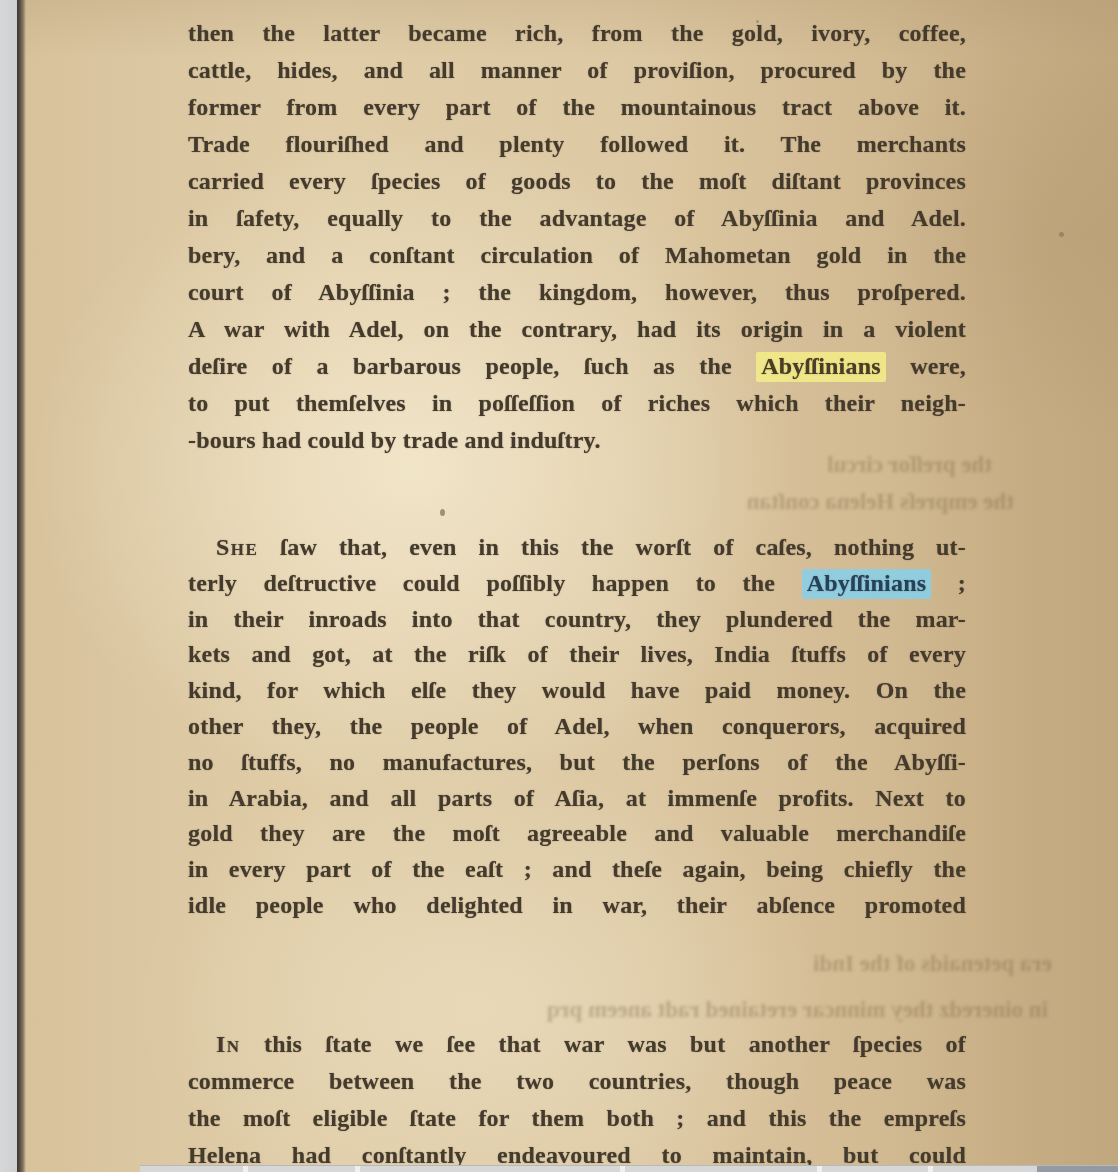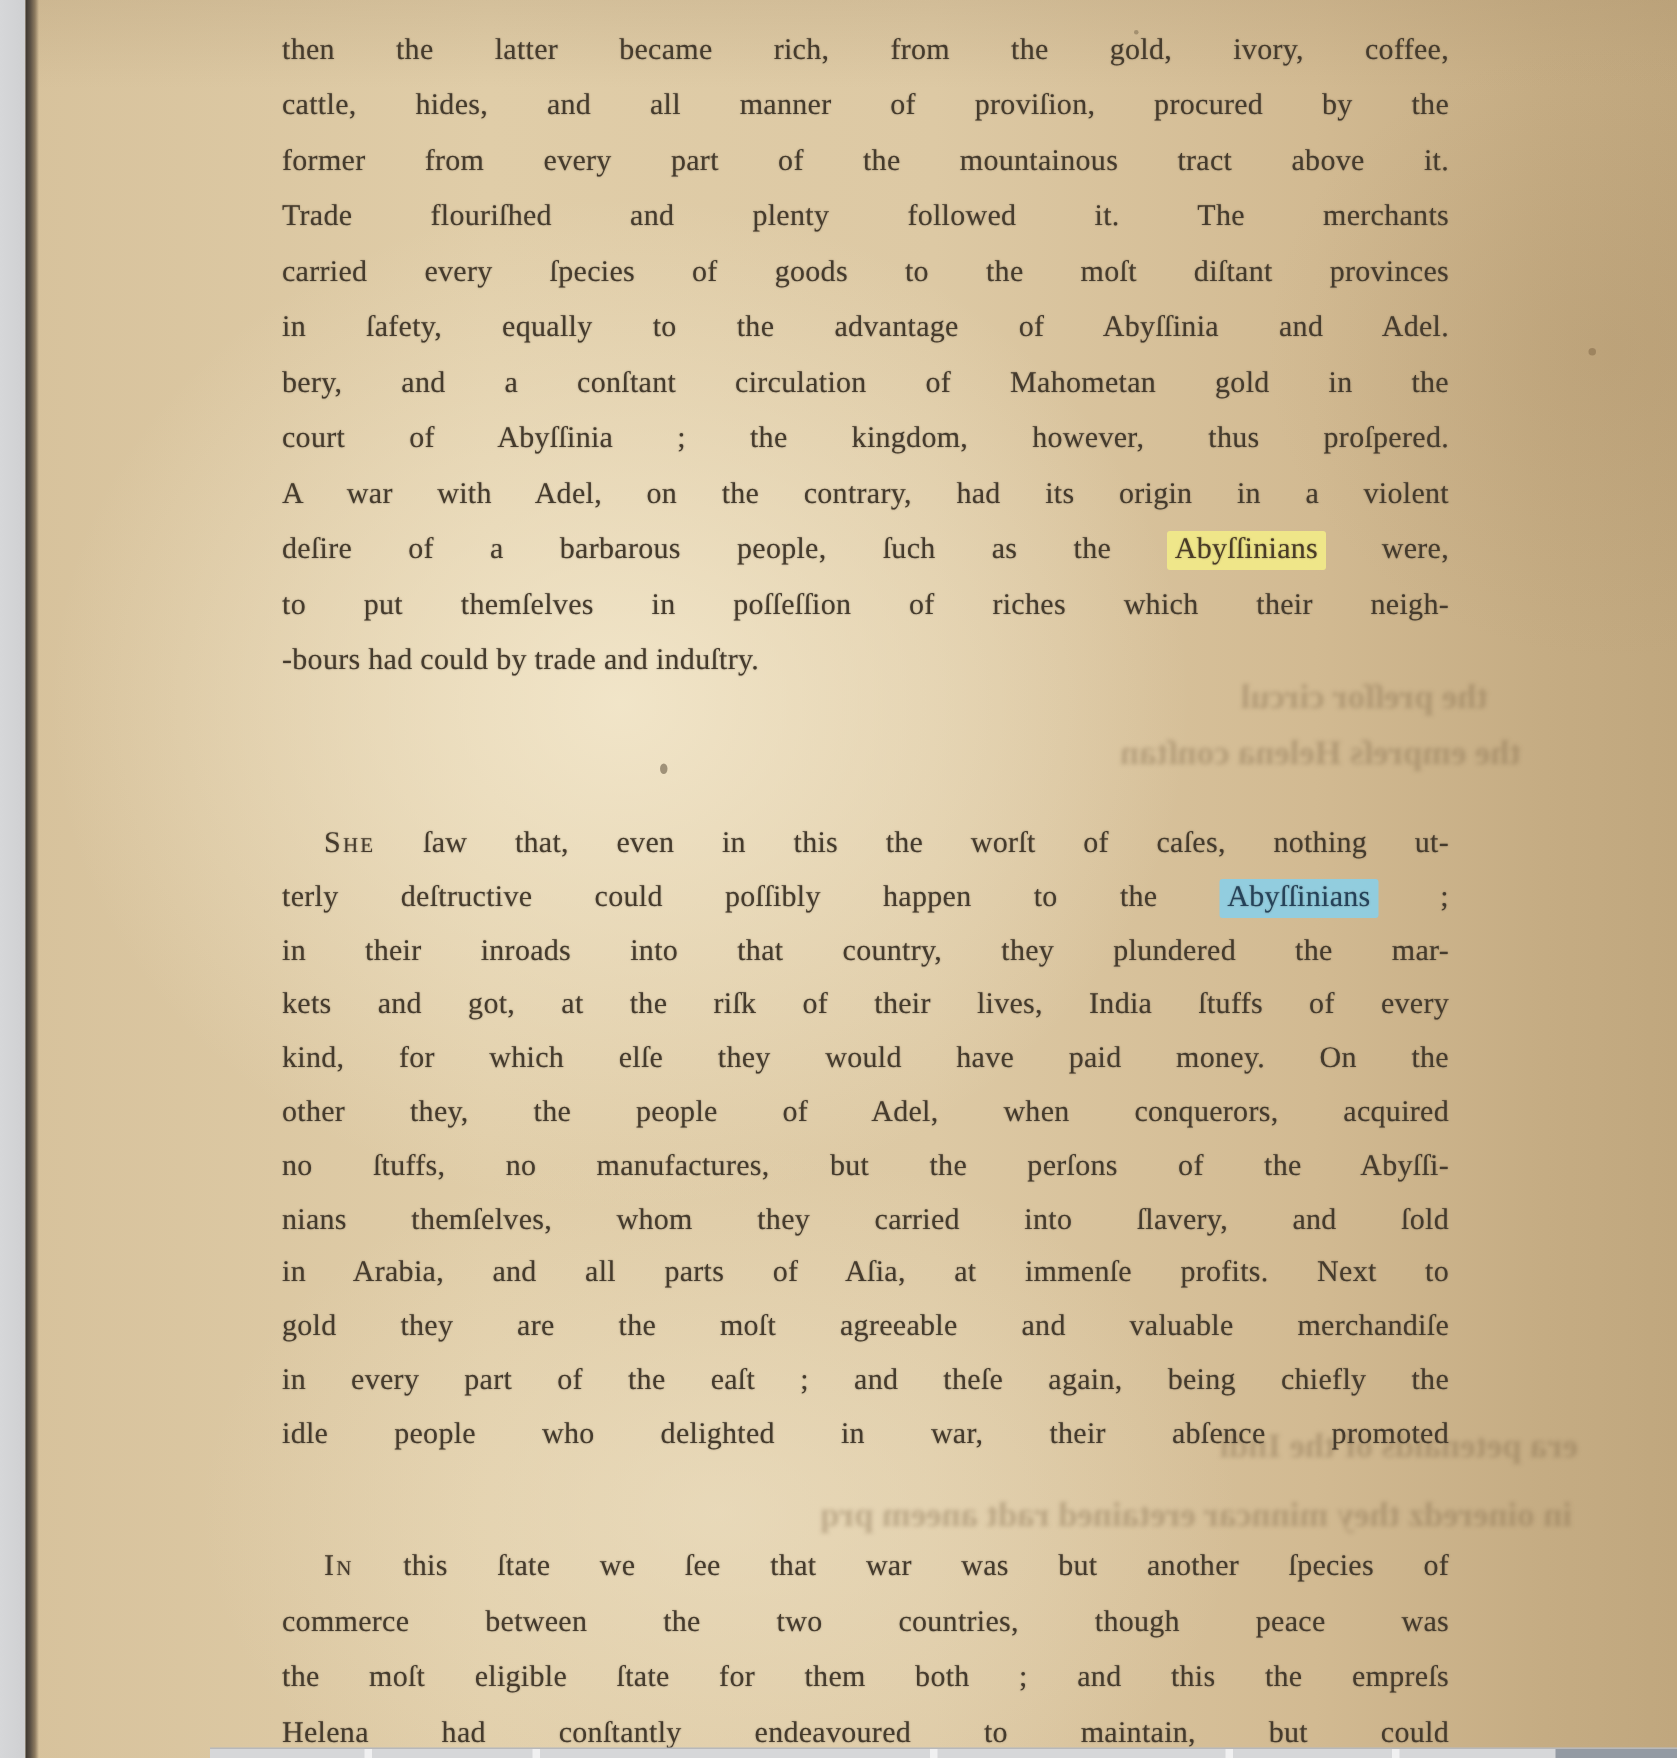--- a/index.html
+++ b/index.html
@@ -31,25 +31,25 @@
   .ink-speckle{position:absolute;border-radius:50%;background:rgba(80,65,45,0.5);}
   .sp1{left:423px;top:509px;width:5px;height:7px;}
   .sp2{left:739px;top:20px;width:3px;height:3px;background:rgba(80,65,45,0.35);}
   .sp3{left:1042px;top:232px;width:5px;height:5px;background:rgba(110,85,55,0.4);}
   .sp4{left:328px;top:1167px;width:3px;height:3px;background:rgba(80,65,45,0.3);}
 
   
   .para{
     position:absolute;left:188px;width:778px;
     color:#453b2d;
-    font-size:20px;font-weight:normal;letter-spacing:0.2px;
+    font-size:24px;font-weight:bold;letter-spacing:0.2px;
     text-shadow:0 0 1.2px rgba(69,59,45,0.55);
   }
   #para0{top:15px;--lh:37px;}
-  #para1{top:545px;--lh:35.8px;}
+  #para1{top:530px;--lh:35.8px;}
   #para2{top:1026px;--lh:37px;}
   .text-line{
     height:var(--lh);line-height:var(--lh);
     text-align:justify;text-align-last:justify;-moz-text-align-last:justify;
     overflow:visible;
   }
   .text-line.flush-left{text-align-last:left;-moz-text-align-last:left;}
   .text-line.indent{padding-left:28px;}
   .sc{font-variant:small-caps;letter-spacing:1.5px;}
   .hl-yellow{
@@ -116,21 +116,20 @@
     <div class="text-line flush-left"><span>-bours had could by trade and induſtry.</span></div>
   </div>
 <div class="para" id="para1">
     <div class="text-line indent"><span class="sc">She</span><span> ſaw that, even in this the worſt of caſes, nothing ut-</span></div>
     <div class="text-line"><span>terly deſtructive could poſſibly happen to the </span><span class="hl-blue">Abyſſinians</span><span> ;</span></div>
     <div class="text-line"><span>in their inroads into that country, they plundered the mar-</span></div>
     <div class="text-line"><span>kets and got, at the riſk of their lives, India ſtuffs of every</span></div>
     <div class="text-line"><span>kind, for which elſe they would have paid money. On the</span></div>
     <div class="text-line"><span>other they, the people of Adel, when conquerors, acquired</span></div>
     <div class="text-line"><span>no ſtuffs, no manufactures, but the perſons of the Abyſſi-</span></div>
-    <div class="text-line"><span>nians themſelves, whom they carried into ſlavery, and ſold</span></div>
     <div class="text-line"><span>in Arabia, and all parts of Aſia, at immenſe profits. Next to</span></div>
     <div class="text-line"><span>gold they are the moſt agreeable and valuable merchandiſe</span></div>
     <div class="text-line"><span>in every part of the eaſt ; and theſe again, being chiefly the</span></div>
     <div class="text-line"><span>idle people who delighted in war, their abſence promoted</span></div>
   </div>
 <div class="para" id="para2">
     <div class="text-line indent"><span class="sc">In</span><span> this ſtate we ſee that war was but another ſpecies of</span></div>
     <div class="text-line"><span>commerce between the two countries, though peace was</span></div>
     <div class="text-line"><span>the moſt eligible ſtate for them both ; and this the empreſs</span></div>
     <div class="text-line"><span>Helena had conſtantly endeavoured to maintain, but could</span></div>

